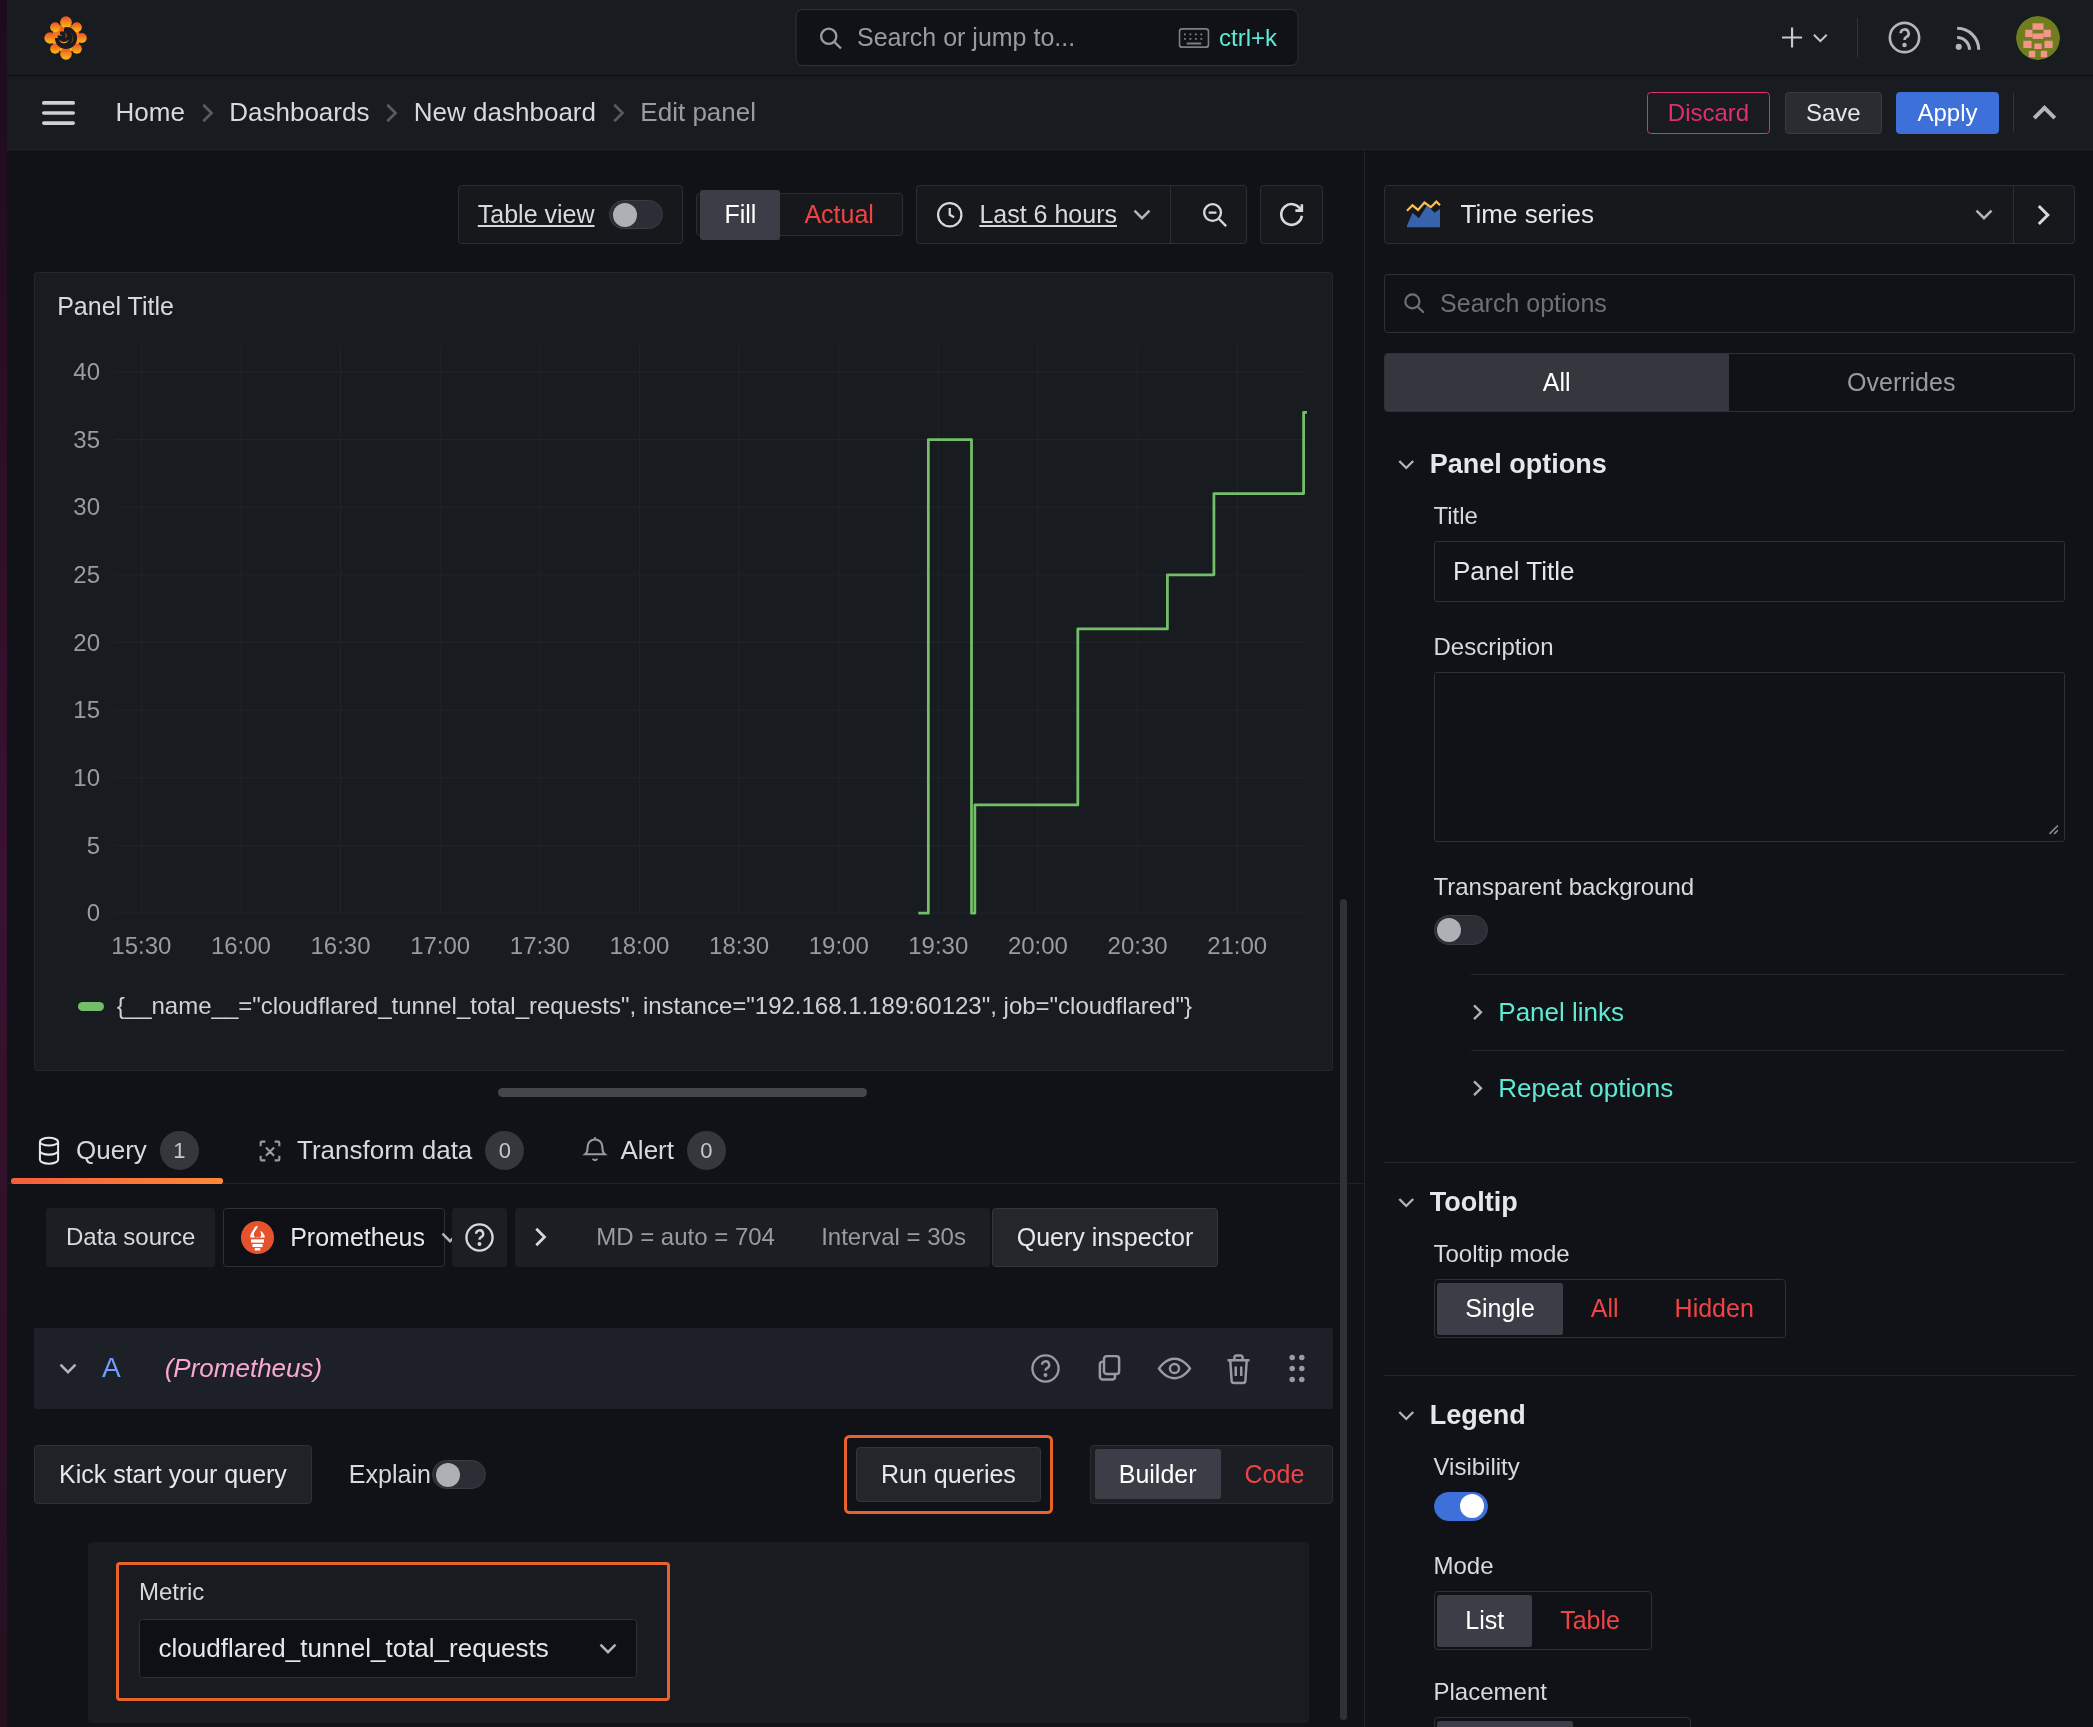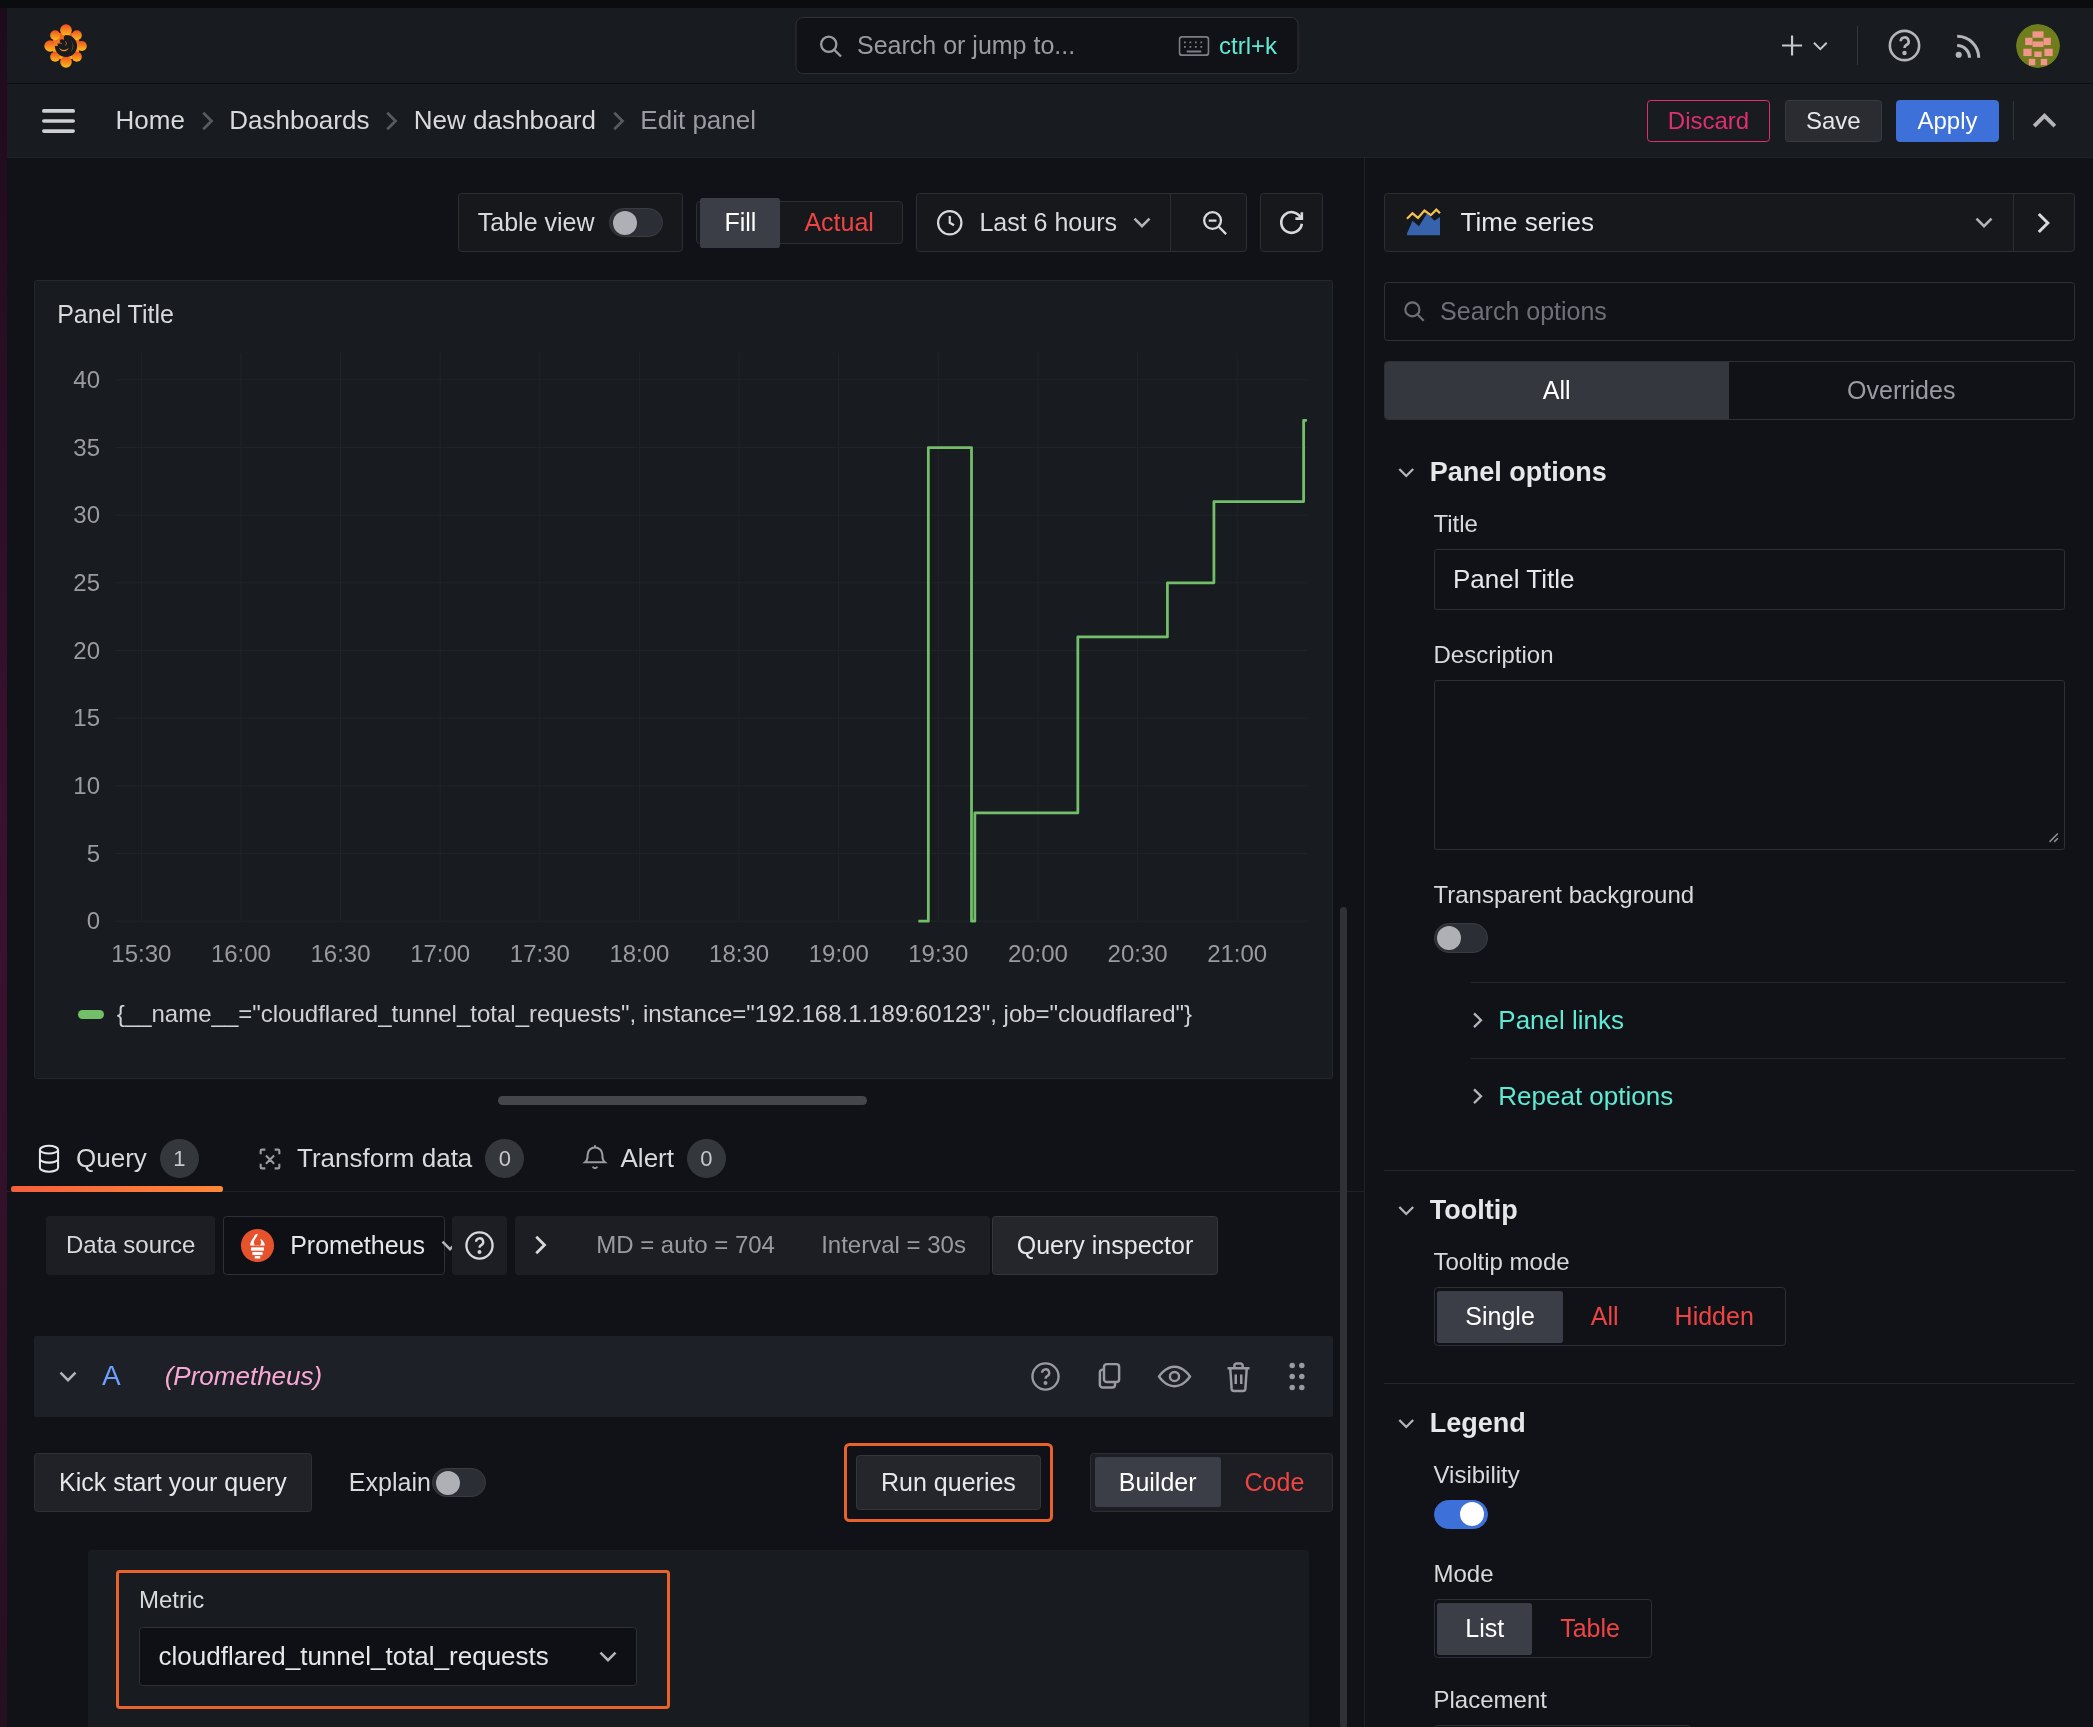--- a/index.html
+++ b/index.html
@@ -1,18 +1,18 @@
 <!DOCTYPE html>
 <html style="font-size:14.8px"><head>
 <meta charset="utf-8">
 <style>
   * { margin:0; padding:0; box-sizing:border-box; }
   html,body { background:#0b0c0e; }
   body { font-family:"Liberation Sans", sans-serif; width:2093px; height:1728px; overflow:hidden; position:relative; }
-  .app { position:absolute; inset:0; background:#111217; color:#d8d9da;margin-top:8px; }
+  .app { position:absolute; inset:0; background:#111217; color:#d8d9da; }
   .edge-strip { position:absolute; left:0; top:0; width:6.5px; height:100%; background:linear-gradient(#1d0b1c,#3a1230,#24101f); z-index:50; }
 
   
   .topnav { position:relative; height:76px; background:#181b1f; border-bottom:0.9px solid #0d0e11; display:flex; align-items:center; padding:0 33px 0 39px; }
   .logo { width:54px; height:54px; display:flex; align-items:center; justify-content:center; }
   .nav-search { position:absolute; left:50%; top:9.2px; transform:translateX(-50%); width:503px; height:57px;
     background:#111217; border:0.9px solid #2e3036; border-radius:7.4px; display:flex; align-items:center; gap:13px; padding:0 20px; color:#9a9ba2; }
   .nav-search .ph { font-size:25px; color:#9a9ba2; flex:1; }
   .nav-kbd { display:flex; align-items:center; gap:9.2px; color:#5eead4; font-size:24px; }
   .nav-right { margin-left:auto; display:flex; align-items:center; gap:28px; color:#c7c8cc; }
@@ -31,21 +31,21 @@
   .btn-discard { color:#e02f6f; border:0.9px solid #e02f6f; background:transparent; }
   .btn-save { background:#2a2c31; border:0.9px solid #393b41; color:#e6e7e8; }
   .btn-apply { background:#3d71d9; border:0.9px solid #3d71d9; color:#fff; }
 
   
   .content { position:relative; display:flex; height:1578px; }
   .main { width:1364px; position:relative; }
   .main-scroll-thumb { position:absolute; left:1340px; top:749px; width:7.4px; height:821px; background:#2f3136; border-radius:3.7px; z-index:5; }
 
   .toolbar { display:flex; justify-content:flex-end; align-items:center; gap:13px; margin:35px 41px 0 0; }
-  .tool-box { height:59px; border:0.9px solid #2c2e34; border-radius:3.7px; background:#16181c; display:flex; align-items:center; padding:0 18.5px; gap:14.8px; font-size:25px; color:#d8d9da; }
+  .tool-box { height:59px; border:0.9px solid #2c2e34; border-radius:3.7px; background:#16181c; display:flex; align-items:center; padding:0 18.5px; gap:14.8px; font-size:25px; color:#d8d9da;text-decoration:underline; }
   .seg-group { height:43px; border:0.9px solid #2c2e34; border-radius:3.7px; background:#16181c; display:flex; align-items:center; padding:3.7px; font-size:25px; }
   .seg { height:50px; display:flex; align-items:center; padding:0 24px; color:#ef4444; border-radius:2.8px; cursor:pointer; }
   .seg.active { background:#3b3e46; color:#fff; }
   .toggle { width:54px; height:29.5px; border-radius:14.8px; background:#2c2e35; border:0.9px solid #3a3c42; position:relative; cursor:pointer; flex:none; }
   .toggle::after { content:""; position:absolute; top:1.8px; left:2.8px; width:24px; height:24px; border-radius:50%; background:#aeb0b5; }
   .toggle.on { background:#3d71d9; border-color:#3d71d9; }
   .toggle.on::after { left:auto; right:2.8px; background:#fff; }
   .time-divider { width:0.9px; height:57px; background:#2c2e34; margin:0 3.7px; }
 
   

